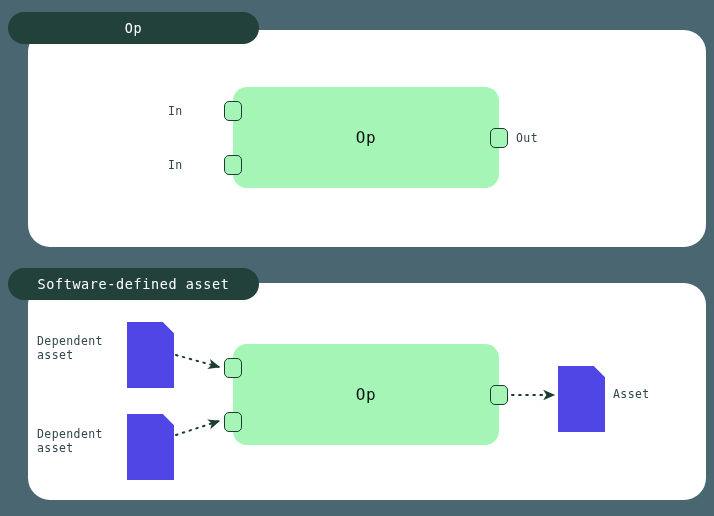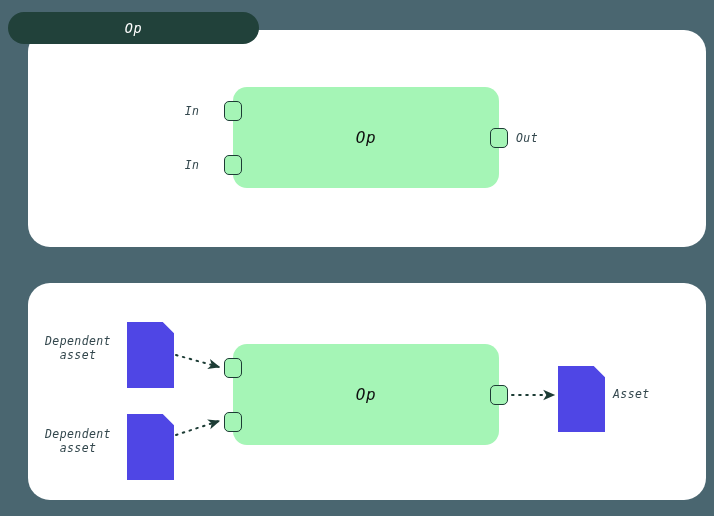--- a/index.html
+++ b/index.html
@@ -12,21 +12,20 @@
     background: #4a6670;
     font-family: "DejaVu Sans Mono", "Liberation Mono", monospace;
     overflow: hidden;
     position: relative;
   }
   .stage {
     position: absolute;
     left: 0; top: 0;
     width: 664px;
     height: 516px;
-    font-style: italic;
   }
 
   
   .panel {
     position: absolute;
     background: #ffffff;
     border-radius: 22px;
   }
   .panel-op     { left: 28px;  top: 30px;  width: 678px; height: 217px; }
   .panel-asset  { left: 28px;  top: 283px; width: 678px; height: 217px; }
@@ -80,21 +79,21 @@
 
   
   .lbl {
     position: absolute;
     font-size: 11.5px;
     color: #33474d;
     letter-spacing: 0.4px;
     white-space: pre;
     line-height: 14px;
   }
-  .lbl-right { text-align: center; }
+  .lbl-right { text-align: left; }
 
   
   .doc {
     position: absolute;
     width: 47px;
     height: 66px;
     background: #4f46e5;
     -webkit-clip-path: polygon(0 0, 76% 0, 100% 17%, 100% 100%, 0 100%);
     clip-path: polygon(0 0, 76% 0, 100% 17%, 100% 100%, 0 100%);
   }
@@ -126,20 +125,23 @@
   <div class="port" style="left:224px; top:101px;"></div>
   <div class="port" style="left:224px; top:155px;"></div>
   <div class="port" style="left:490px; top:128px;"></div>
 
   <div class="lbl lbl-right" style="left:168px; top:104px; width:48px;">In</div>
   <div class="lbl lbl-right" style="left:168px; top:158px; width:48px;">In</div>
   <div class="lbl" style="left:516px; top:131px;text-align:right;">Out</div>
 
   <div class="panel panel-asset"></div>
 
+  <div class="tab tab-asset">
+    <span>Software-defined asset</span>
+  </div>
 
   <div class="opbox opbox-2">
     <span class="opbox-label">Op</span>
   </div>
 
   <div class="port" style="left:224px; top:358px;"></div>
   <div class="port" style="left:224px; top:412px;"></div>
   <div class="port" style="left:490px; top:385px;"></div>
 
   <div class="doc" style="left:127px; top:322px;"></div>

